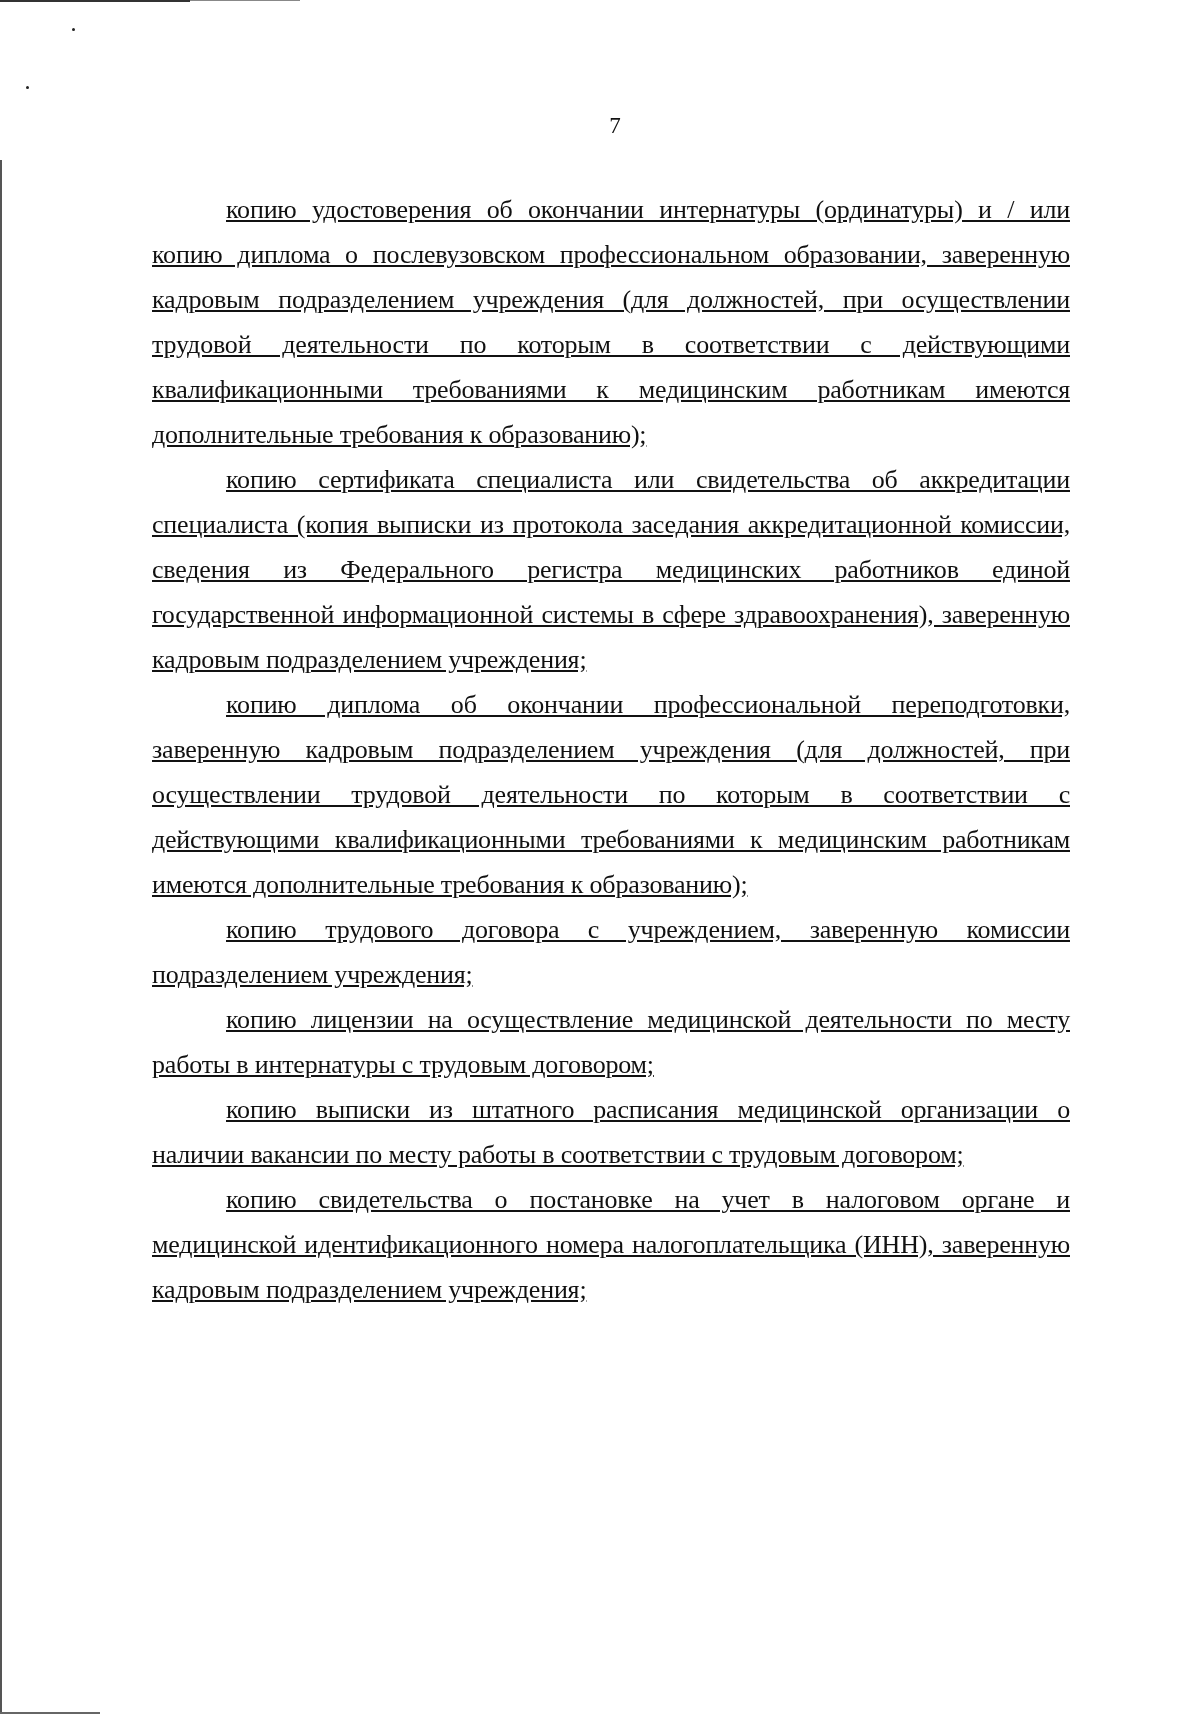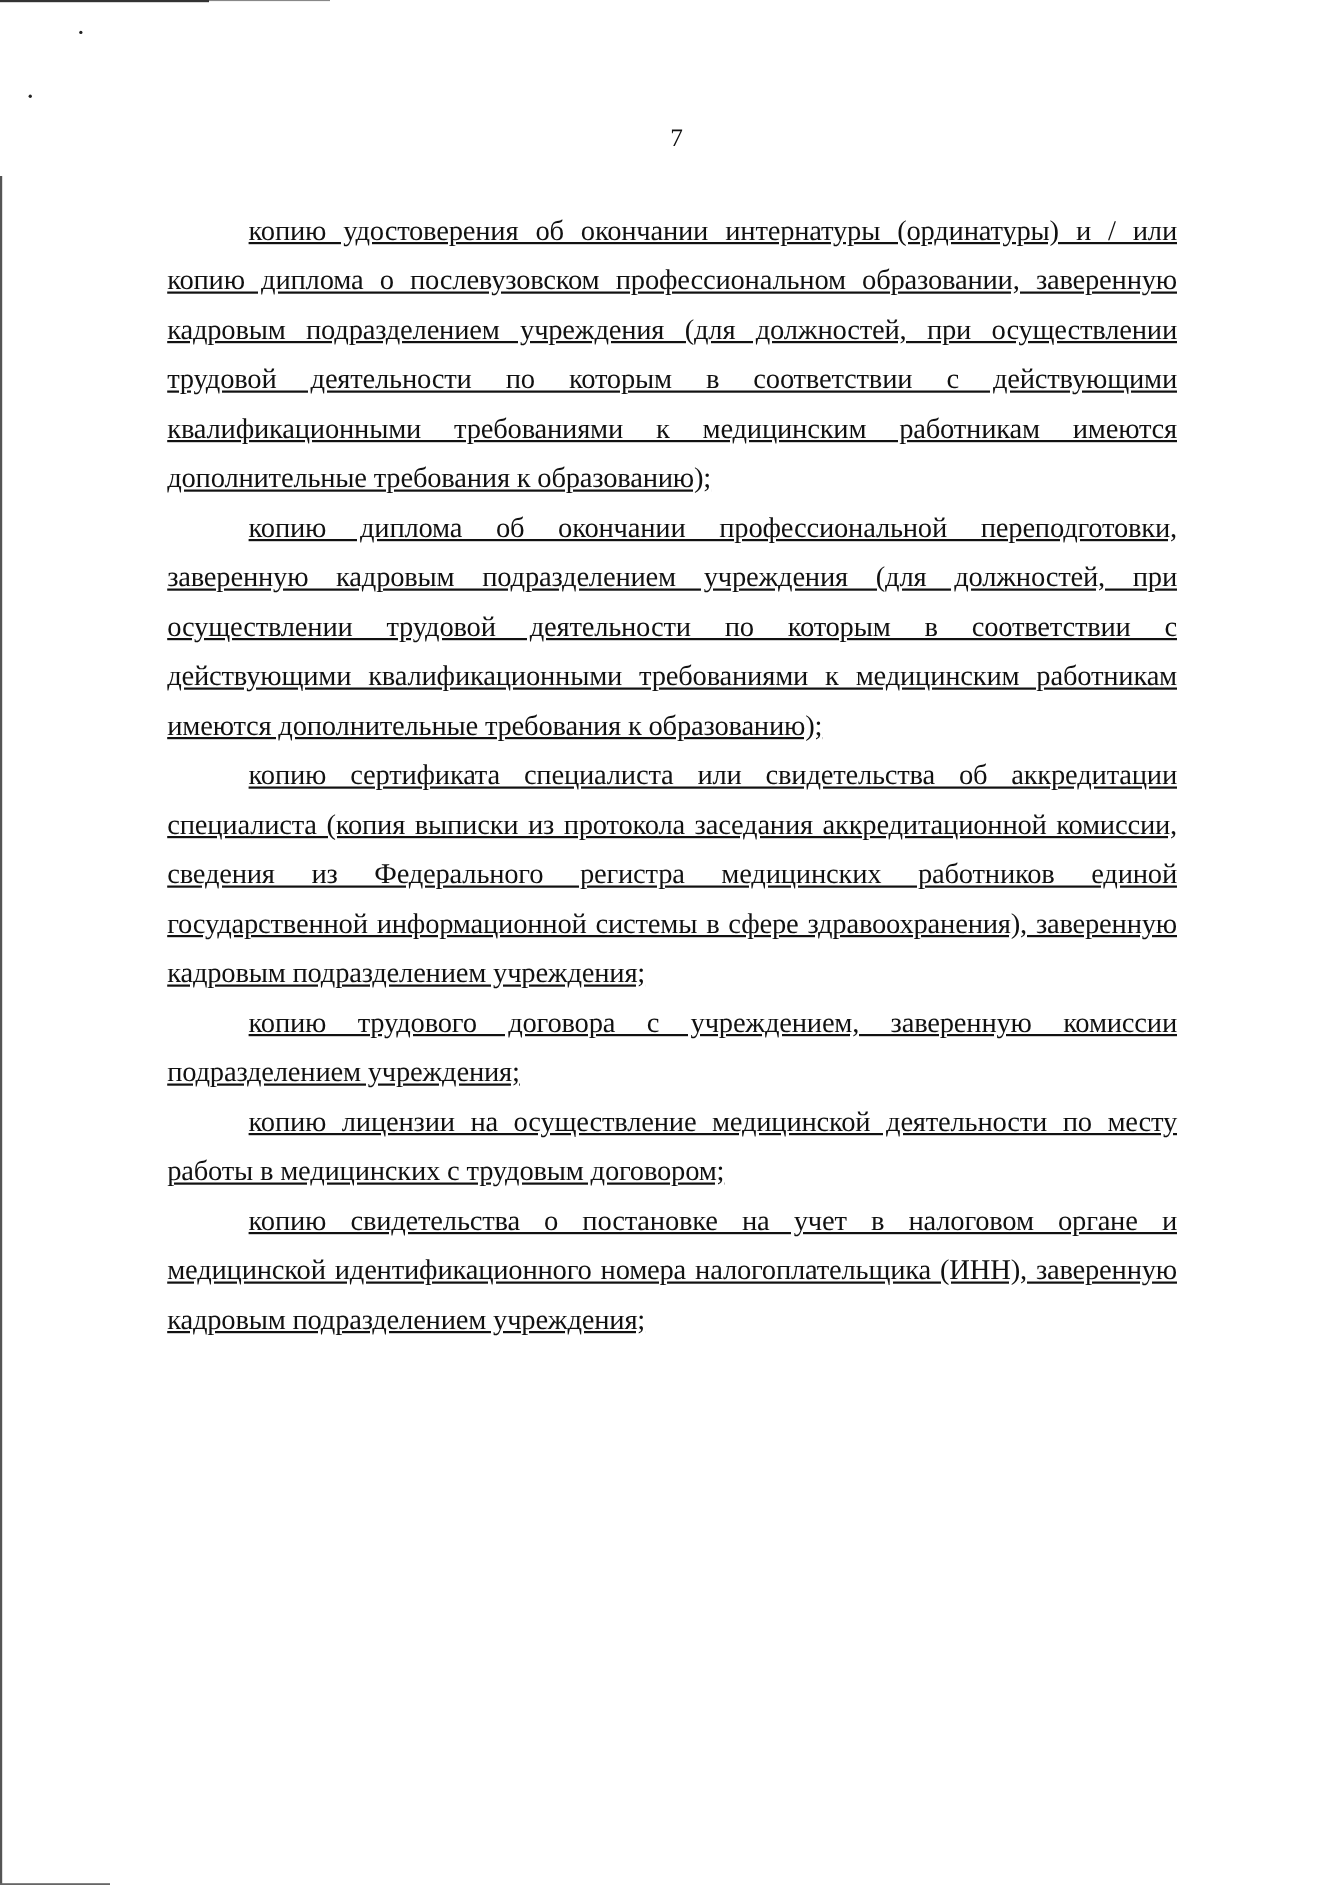--- a/index.html
+++ b/index.html
@@ -77,18 +77,19 @@
 <div class="scan-edge-top2"></div>
 <div class="scan-edge-left"></div>
 <div class="scan-edge-bottom"></div>
 <div class="speck" style="left:72px;top:28px;"></div>
 <div class="speck" style="left:26px;top:86px;"></div>
 
 <div class="page-number">7</div>
 
 <div class="content">
   <p class="para">копию удостоверения об окончании интернатуры (ординатуры) и / или копию диплома о послевузовском профессиональном образовании, заверенную кадровым подразделением учреждения (для должностей, при осуществлении трудовой деятельности по которым в соответствии с действующими квалификационными требованиями к медицинским работникам имеются дополнительные требования к образованию);</p>
+  <p class="para">копию сертификата специалиста или свидетельства об аккредитации специалиста (копия выписки из протокола заседания аккредитационной комиссии, сведения из Федерального регистра медицинских работников единой государственной информационной системы в сфере здравоохранения), заверенную кадровым подразделением учреждения;</p>
   <p class="para">копию диплома об окончании профессиональной переподготовки, заверенную кадровым подразделением учреждения (для должностей, при осуществлении трудовой деятельности по которым в соответствии с действующими квалификационными требованиями к медицинским работникам имеются дополнительные требования к образованию);</p>
-  <p class="para">копию сертификата специалиста или свидетельства об аккредитации специалиста (копия выписки из протокола заседания аккредитационной комиссии, сведения из Федерального регистра медицинских работников единой государственной информационной системы в сфере здравоохранения), заверенную кадровым подразделением учреждения;</p>
   <p class="para">копию трудового договора с учреждением, заверенную комиссии подразделением учреждения;</p>
-  <p class="para">копию лицензии на осуществление медицинской деятельности по месту работы в медицинских с трудовым договором;</p>
+  <p class="para">копию лицензии на осуществление медицинской деятельности по месту работы в интернатуры с трудовым договором;</p>
+  <p class="para">копию выписки из штатного расписания медицинской организации о наличии вакансии по месту работы в соответствии с трудовым договором;</p>
   <p class="para">копию свидетельства о постановке на учет в налоговом органе и медицинской идентификационного номера налогоплательщика (ИНН), заверенную кадровым подразделением учреждения;</p>
 </div>
 
 </body></html>

